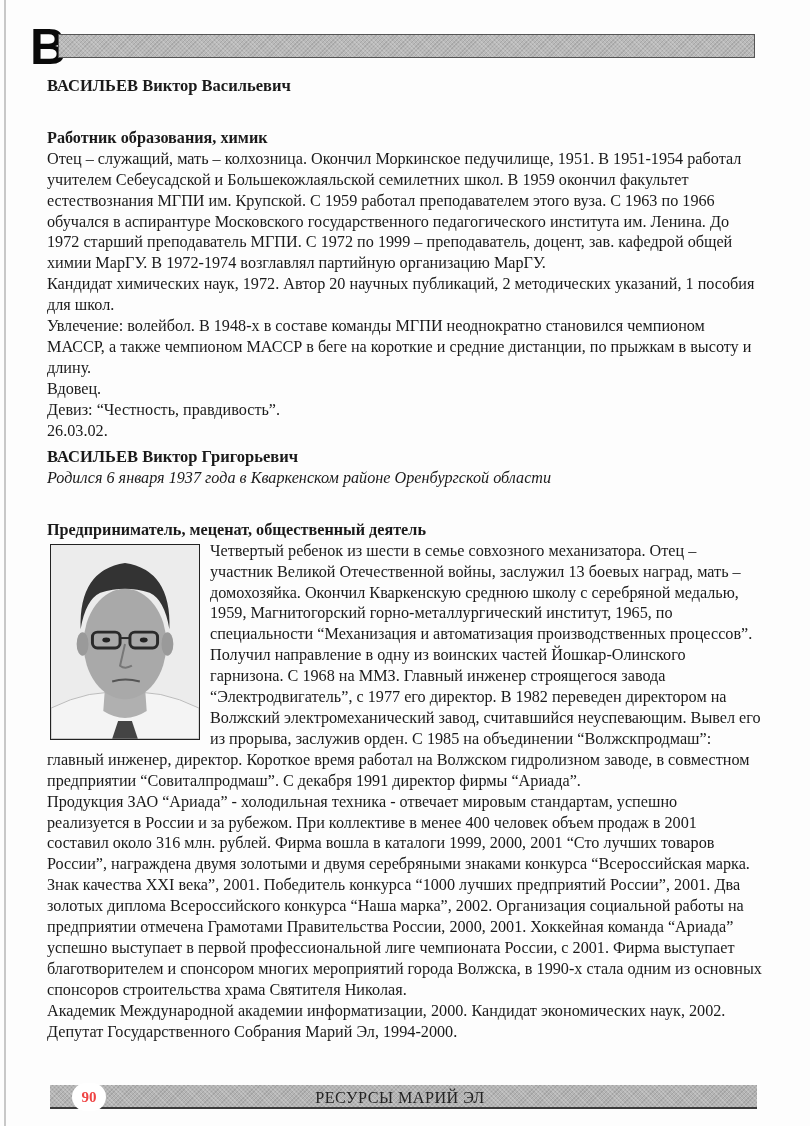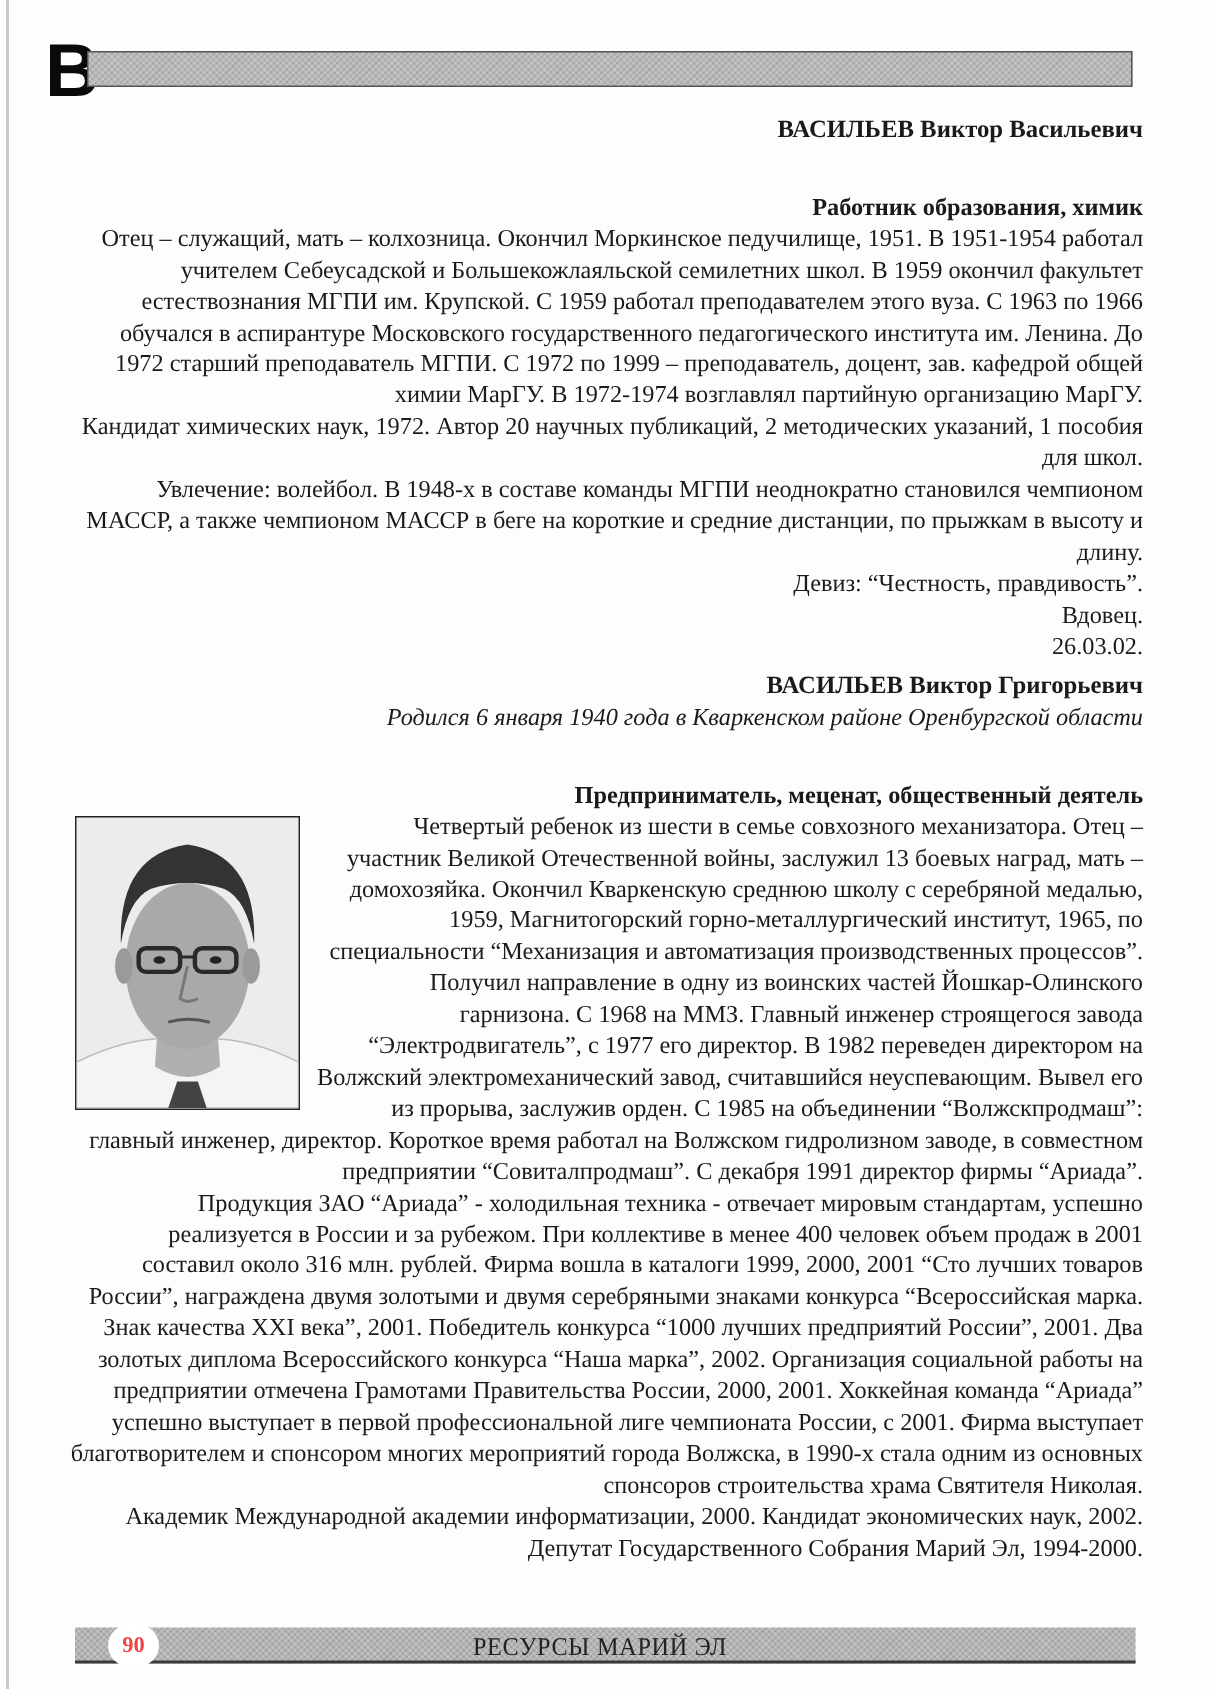--- a/index.html
+++ b/index.html
@@ -22,21 +22,21 @@
   .header-bar {
     position: absolute; left: 58px; top: 34px; width: 697px; height: 24px;
     background-color: #b9b9b9;
     background-image:
       repeating-linear-gradient(45deg, rgba(255,255,255,0.18) 0 1px, transparent 1px 3px),
       repeating-linear-gradient(-45deg, rgba(0,0,0,0.10) 0 1px, transparent 1px 3px);
     border: 1px solid #555;
     box-sizing: border-box;
   }
   .entry { position: absolute; left: 47px; width: 715px; font-size: 16.2px; line-height: 20.9px; }
-  .entry p { margin: 0; text-align: right; }
+  .entry p { margin: 0; }
   .entry .name { font-weight: bold; font-size: 16.5px; }
   .entry .born { font-style: italic; }
   .entry .profession { font-weight: bold; margin-top: 31px; }
   .entry1 { top: 76px; }
   .entry2 { top: 447px; }
   .photo-wrap {
     float: left; width: 150px; height: 196px; margin: 3px 10px 2px 3px;
     border: 1.5px solid #222; box-sizing: border-box;
     background: #e9e9e9; position: relative; overflow: hidden;
   }
@@ -70,28 +70,28 @@
 
 <div class="section-letter">В</div>
 <div class="header-bar"></div>
 
 <div class="entry entry1">
   <p class="name">ВАСИЛЬЕВ Виктор Васильевич</p>
   <p class="profession">Работник образования, химик</p>
   <p>Отец – служащий, мать – колхозница. Окончил Моркинское педучилище, 1951. В 1951-1954 работал учителем Себеусадской и Большекожлаяльской семилетних школ. В 1959 окончил факультет естествознания МГПИ им. Крупской. С 1959 работал преподавателем этого вуза. С 1963 по 1966 обучался в аспирантуре Московского государственного педагогического института им. Ленина. До 1972 старший преподаватель МГПИ. С 1972 по 1999 – преподаватель, доцент, зав. кафедрой общей химии МарГУ. В 1972-1974 возглавлял партийную организацию МарГУ.</p>
   <p>Кандидат химических наук, 1972. Автор 20 научных публикаций, 2 методических указаний, 1 пособия для школ.</p>
   <p>Увлечение: волейбол. В 1948-х в составе команды МГПИ неоднократно становился чемпионом МАССР, а также чемпионом МАССР в беге на короткие и средние дистанции, по прыжкам в высоту и длину.</p>
+  <p>Вдовец.</p>
   <p>Девиз: “Честность, правдивость”.</p>
-  <p>Вдовец.</p>
   <p>26.03.02.</p>
 </div>
 
 <div class="entry entry2">
   <p class="name">ВАСИЛЬЕВ Виктор Григорьевич</p>
-  <p class="born">Родился 6 января 1940 года в Кваркенском районе Оренбургской области</p>
+  <p class="born">Родился 6 января 1937 года в Кваркенском районе Оренбургской области</p>
   <p class="profession">Предприниматель, меценат, общественный деятель</p>
   <div class="photo-wrap">
     <svg viewBox="0 0 150 196">
       <rect x="0" y="0" width="150" height="196" fill="#ececec"></rect>
 
       <path d="M0 196 L0 165 Q40 145 75 150 Q110 145 150 165 L150 196 Z" fill="#f4f4f4" stroke="#bbb" stroke-width="1"></path>
 
       <path d="M68 178 L82 178 L88 196 L62 196 Z" fill="#444"></path>
 
       <path d="M55 140 Q75 160 95 140 L97 168 Q75 182 53 168 Z" fill="#b0b0b0"></path>

